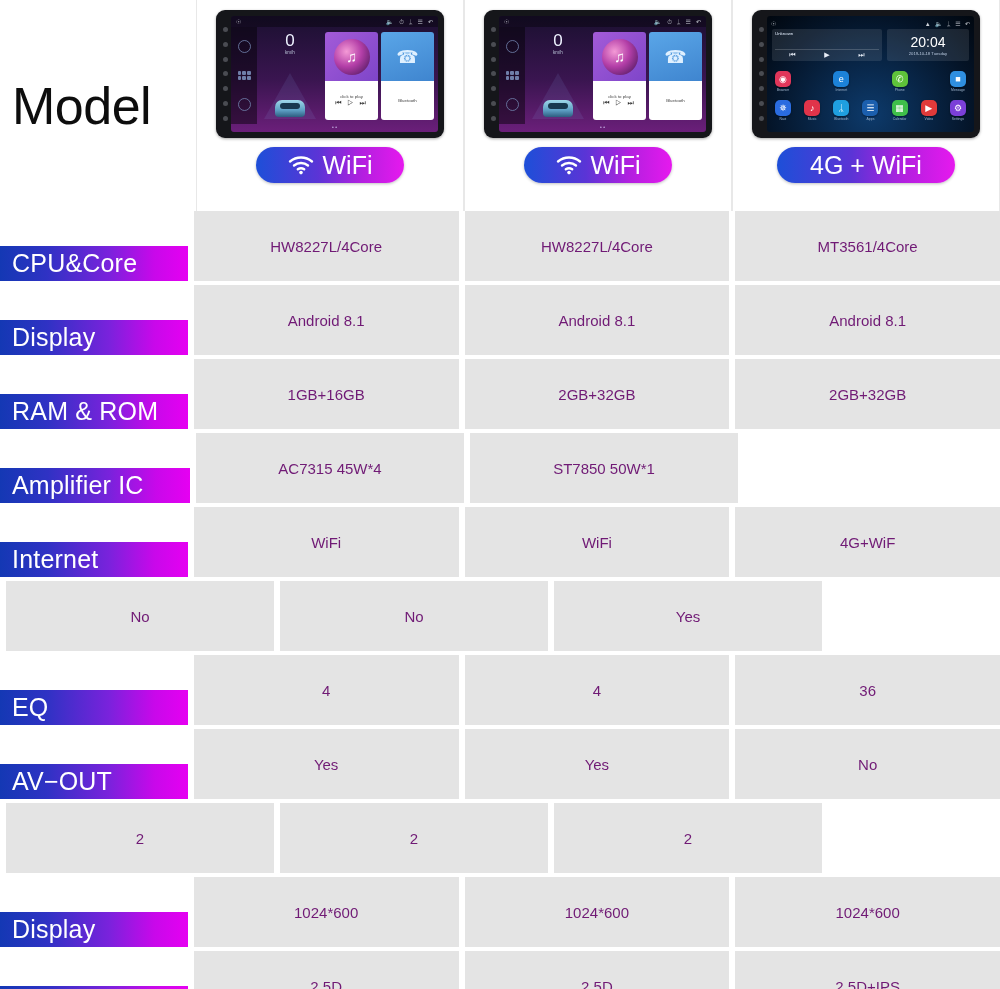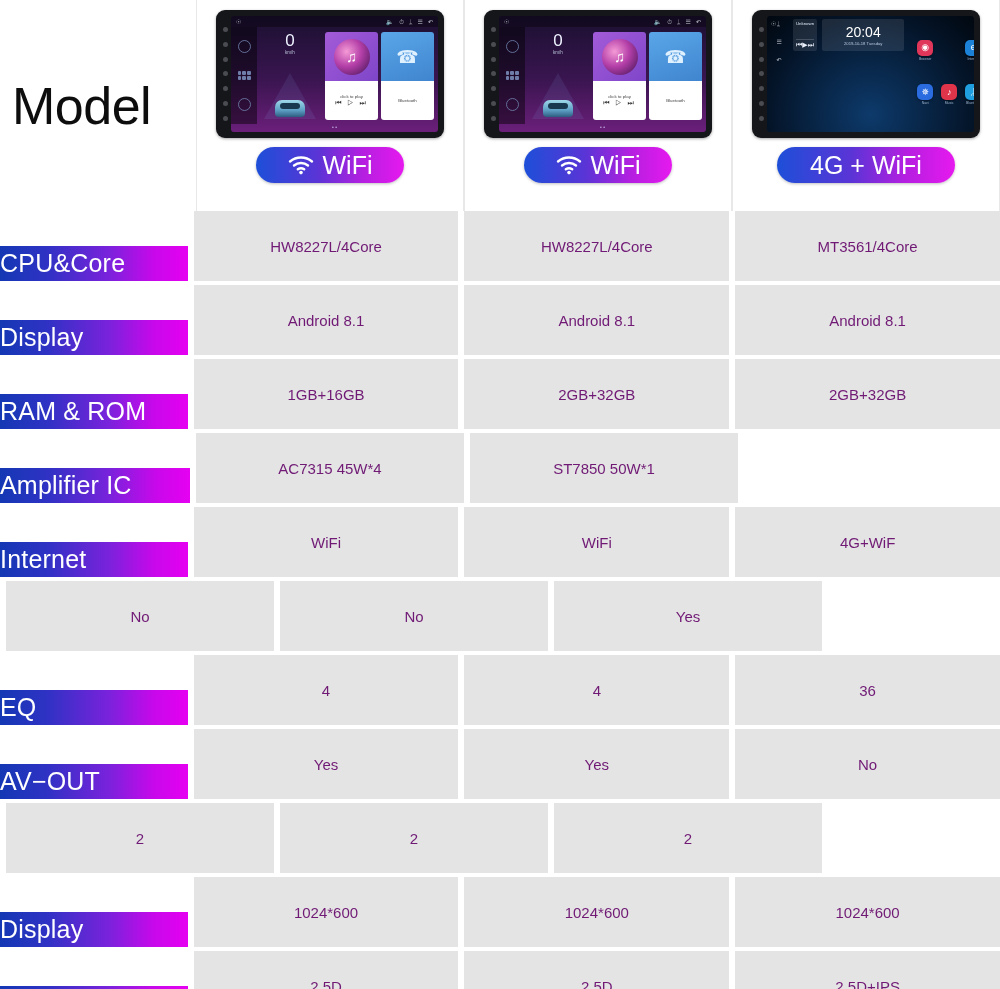--- a/index.html
+++ b/index.html
@@ -145,21 +145,21 @@
   .tile-bot { background:#fff; flex:1; display:flex;flex-direction:column;align-items:center;justify-content:center; }
   .tile-bot .cap { font-size:4.4px; color:#444; }
   .tile-bot .ctrls { font-size:7px; color:#333; letter-spacing:2px; }
   .tile-bt-top {
     height:49px; background:linear-gradient(160deg,#5aa6e8 0%,#3f85cf 100%);
     display:flex;align-items:center;justify-content:center; color:#dff0ff; font-size:18px;
   }
   .scr-a .dots { text-align:center; color:#c8b4e8; font-size:5px; padding-bottom:2px; }
 
   
-  .scr-b { background: radial-gradient(ellipse at 50% 85%, #0d3a6b 0%, #041428 70%, #01070f 100%); display:flex;flex-direction:row; }
+  .scr-b { background: radial-gradient(ellipse at 50% 85%, #0d3a6b 0%, #041428 70%, #01070f 100%); display:flex;flex-direction:column;justify-content:flex-end; }
   .scr-b .statusbar { height:10px; display:flex; align-items:center; justify-content:space-between; padding:0 4px; }
   .scr-b .widgets { display:flex; gap:5px; padding:3px 5px 2px 5px; }
   .wdg-player {
     flex:1; height:32px; background:rgba(255,255,255,.10);
     border-radius:2px; display:flex; flex-direction:column; justify-content:space-between;
     padding:2px 3px;
   }
   .wdg-player .wtitle { color:#dbe6f5; font-size:4.4px; }
   .wdg-player .wctrls { display:flex; justify-content:space-around; color:#e8eef8; font-size:7px; border-top:1px solid rgba(255,255,255,.18); padding-top:1px; }
   .wdg-clock {
@@ -197,20 +197,21 @@
 
   
   .rows { width:1000px; }
   .row { display:flex; height:70px; margin-bottom:4px; align-items:stretch; }
   .row:last-child { margin-bottom:0; }
   .lbl {
     width: 190px;
     background: linear-gradient(90deg, #1438b4 0%, #2f32c4 25%, #7a22dc 58%, #c808ea 82%, #e600f2 100%);
     color: #ffffff;
     display: flex; align-items: center;
+    padding-left: 12px;
     font-size: 25px;
     letter-spacing: .2px;
     margin-top: 35px;
   }
   .cellgap { width: 6px; }
   .cell {
     width: 262px;
     background: #e4e4e4;
     display: flex; align-items: center; justify-content: center;
     color: #701a75;

